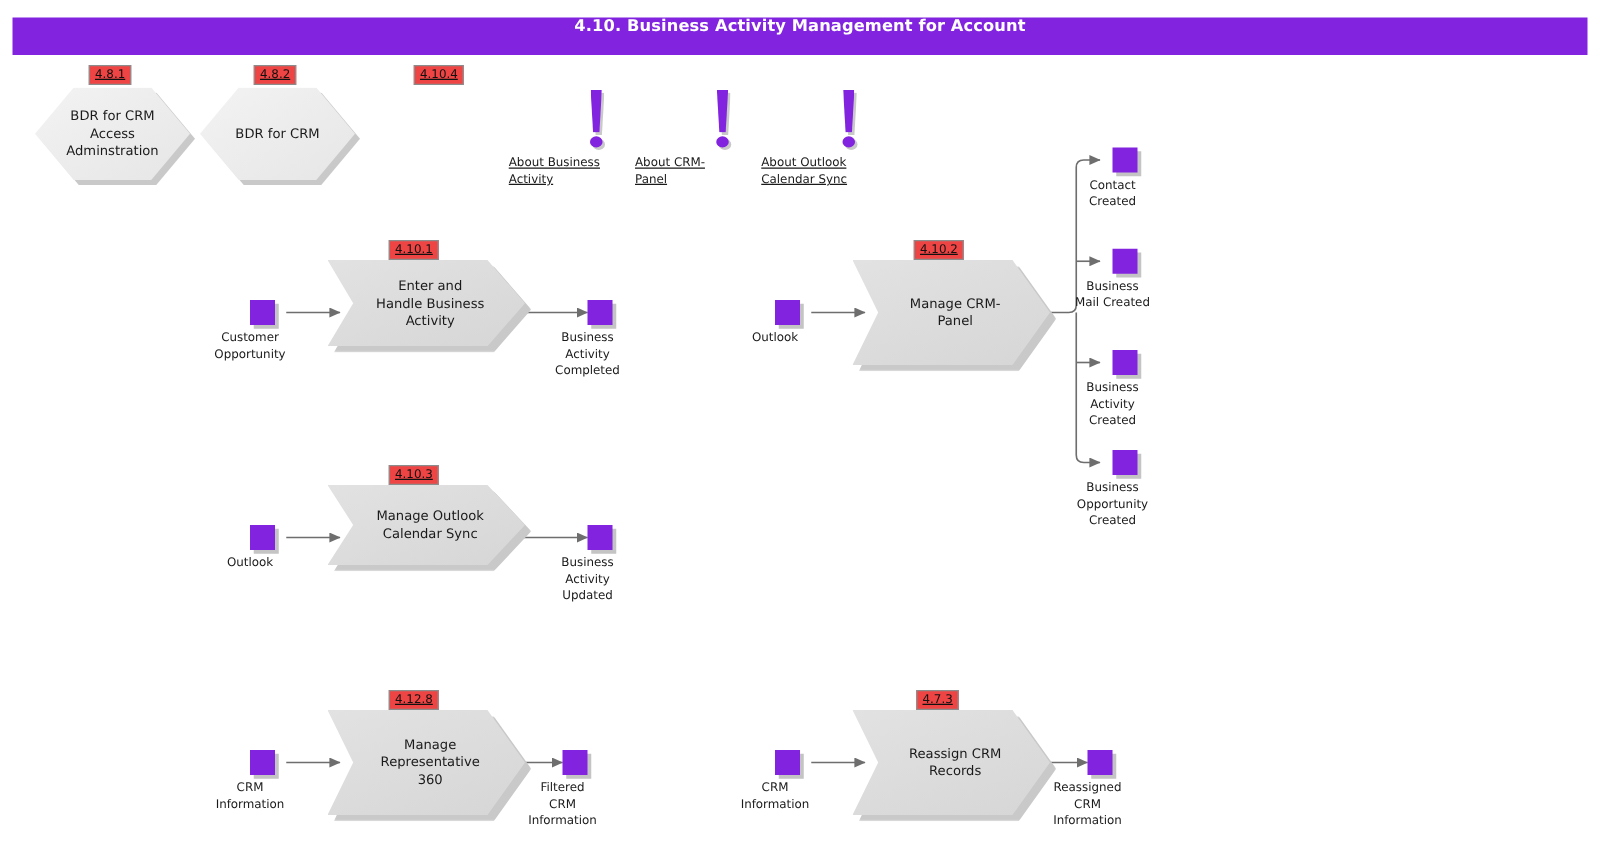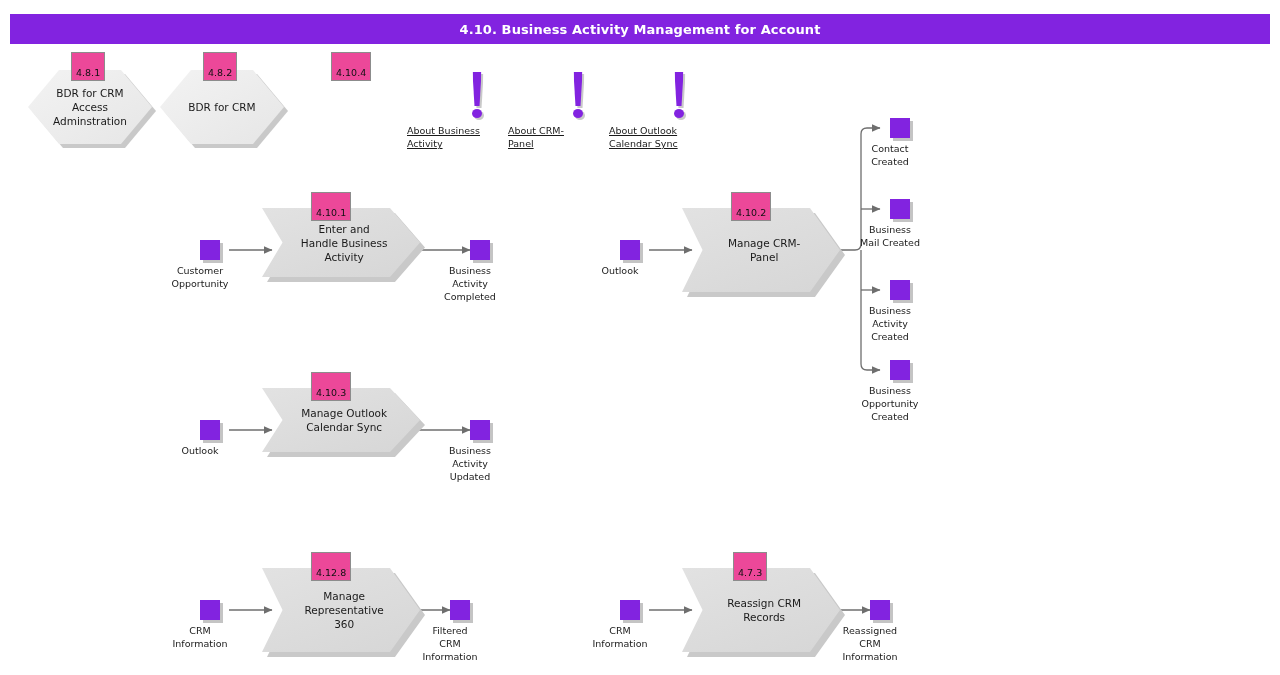--- a/index.html
+++ b/index.html
@@ -14,49 +14,50 @@
     font-family: "DejaVu Sans", "Liberation Sans", sans-serif;
     color: #1a1a1a;
   }
 
   
   #title-bar {
     position: absolute;
     left: 10px; top: 14px;
     width: 1260px; height: 30px;
     background: #8223e0;
-    display: flex; align-items: center; justify-content: center;
+    display: flex; align-items: flex-start; justify-content: center;
   }
   #title-bar .title-text {
     color: #ffffff;
     font-size: 13px;
     font-weight: bold;
     letter-spacing: .1px;
     font-family: "DejaVu Sans", "Liberation Sans", sans-serif;
   }
 
   
   #canvas {
     position: absolute;
     left: 0; top: 0;
     width: 1280px; height: 675px;
   }
 
   
   .badge {
     position: absolute;
-    background: #ec4899;
+    background: #ef4444;
     border: 1px solid #8c8c8c;
     font-size: 9.5px;
     line-height: 12px;
-    padding: 14px 4px 1px 4px;
+    padding: 1px 4px 1px 4px;
     color: #111;
     white-space: nowrap;
     font-family: "DejaVu Sans", "Liberation Sans", sans-serif;
     z-index: 6;
+    text-decoration: underline;
   }
 
   
   .hex-wrap { position: absolute; }
   .hex-shadow {
     position: absolute; left: 4px; top: 4px;
     width: 100%; height: 100%;
     background: #c9c9c9;
     clip-path: polygon(25% 0%, 75% 0%, 100% 50%, 75% 100%, 25% 100%, 0% 50%);
     filter: blur(0.6px);

